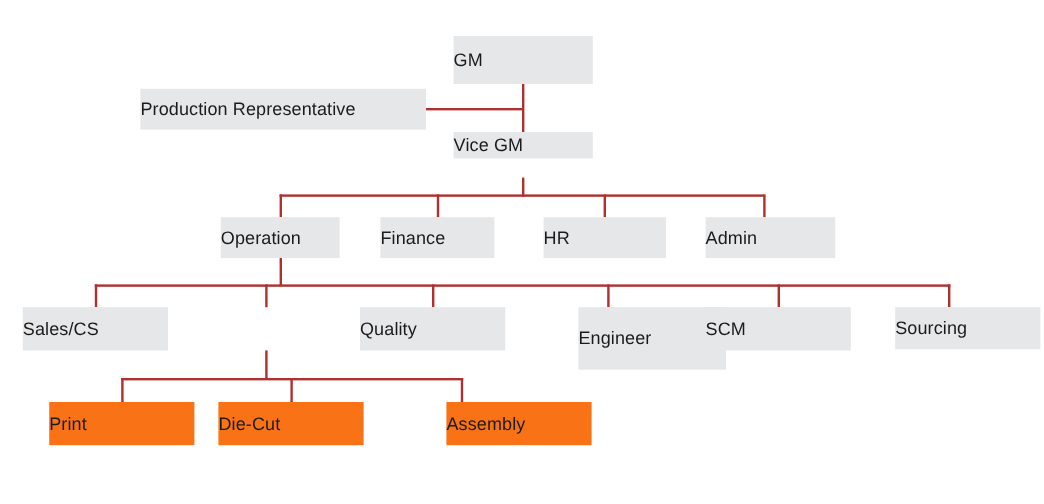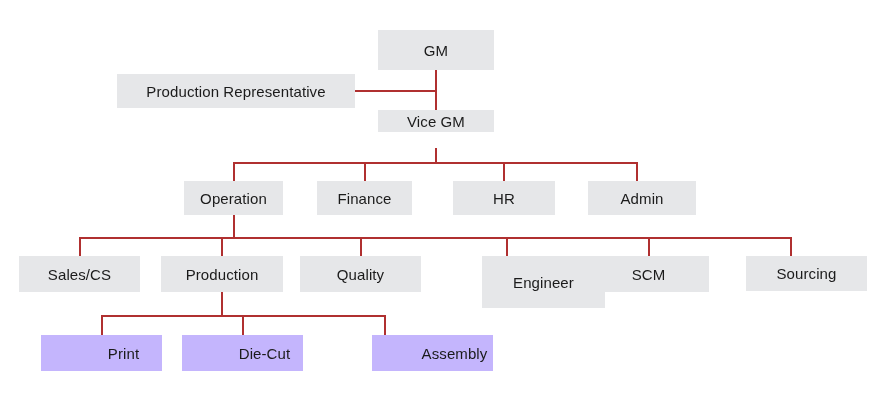--- a/index.html
+++ b/index.html
@@ -16,34 +16,33 @@
     width: 870px;
     height: 420px;
     background: #ffffff;
     overflow: hidden;
   }
   .node {
     position: absolute;
     box-sizing: border-box;
     display: flex;
     align-items: center;
-    justify-content: center;
+    justify-content: flex-start;
     color: #1b1b1b;
     font-size: 15px;
     line-height: 1;
     letter-spacing: 0.1px;
     white-space: nowrap;
     user-select: none;
   }
   .node.gray {
     background: #e6e7e9;
   }
   .node.pink {
-    background: #c4b5fd;
-    padding-left: 44px;
+    background: #f97316;
   }
   .conn {
     position: absolute;
     background: #b03030;
   }
   .conn.h { height: 2px; }
   .conn.v { width: 2px; }
 </style>
 </head>
 <body>
@@ -95,23 +94,20 @@
   <div class="node gray" style="left:453px; top:181px; width:102px; height:34px;">
     <span>HR</span>
   </div>
   <div class="node gray" style="left:588px; top:181px; width:108px; height:34px;">
     <span>Admin</span>
   </div>
 
   <div class="node gray" style="left:19px; top:256px; width:121px; height:36px;">
     <span>Sales/CS</span>
   </div>
-  <div class="node gray" style="left:161px; top:256px; width:122px; height:36px;">
-    <span>Production</span>
-  </div>
   <div class="node gray" style="left:300px; top:256px; width:121px; height:36px;">
     <span>Quality</span>
   </div>
   <div class="node gray" style="left:445px; top:256px; width:123px; height:52px;margin-left:37px;">
     <span>Engineer</span>
   </div>
   <div class="node gray" style="left:588px; top:256px; width:121px; height:36px;">
     <span>SCM</span>
   </div>
   <div class="node gray" style="left:746px; top:256px; width:121px; height:35px;">

